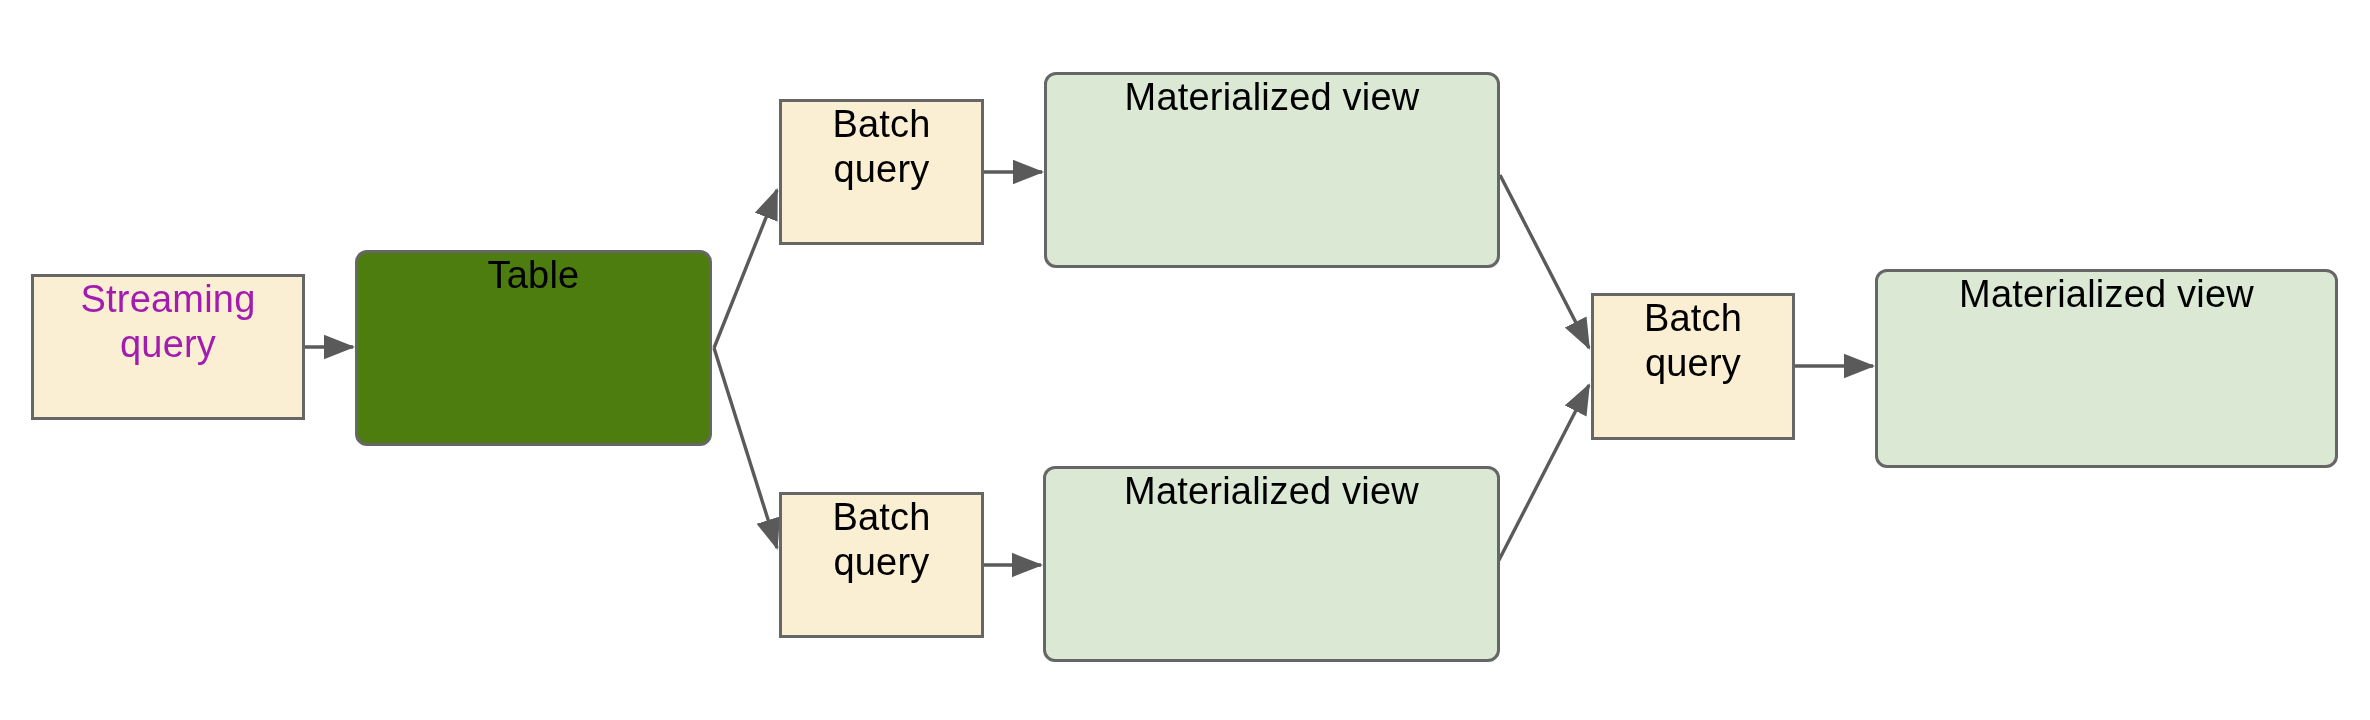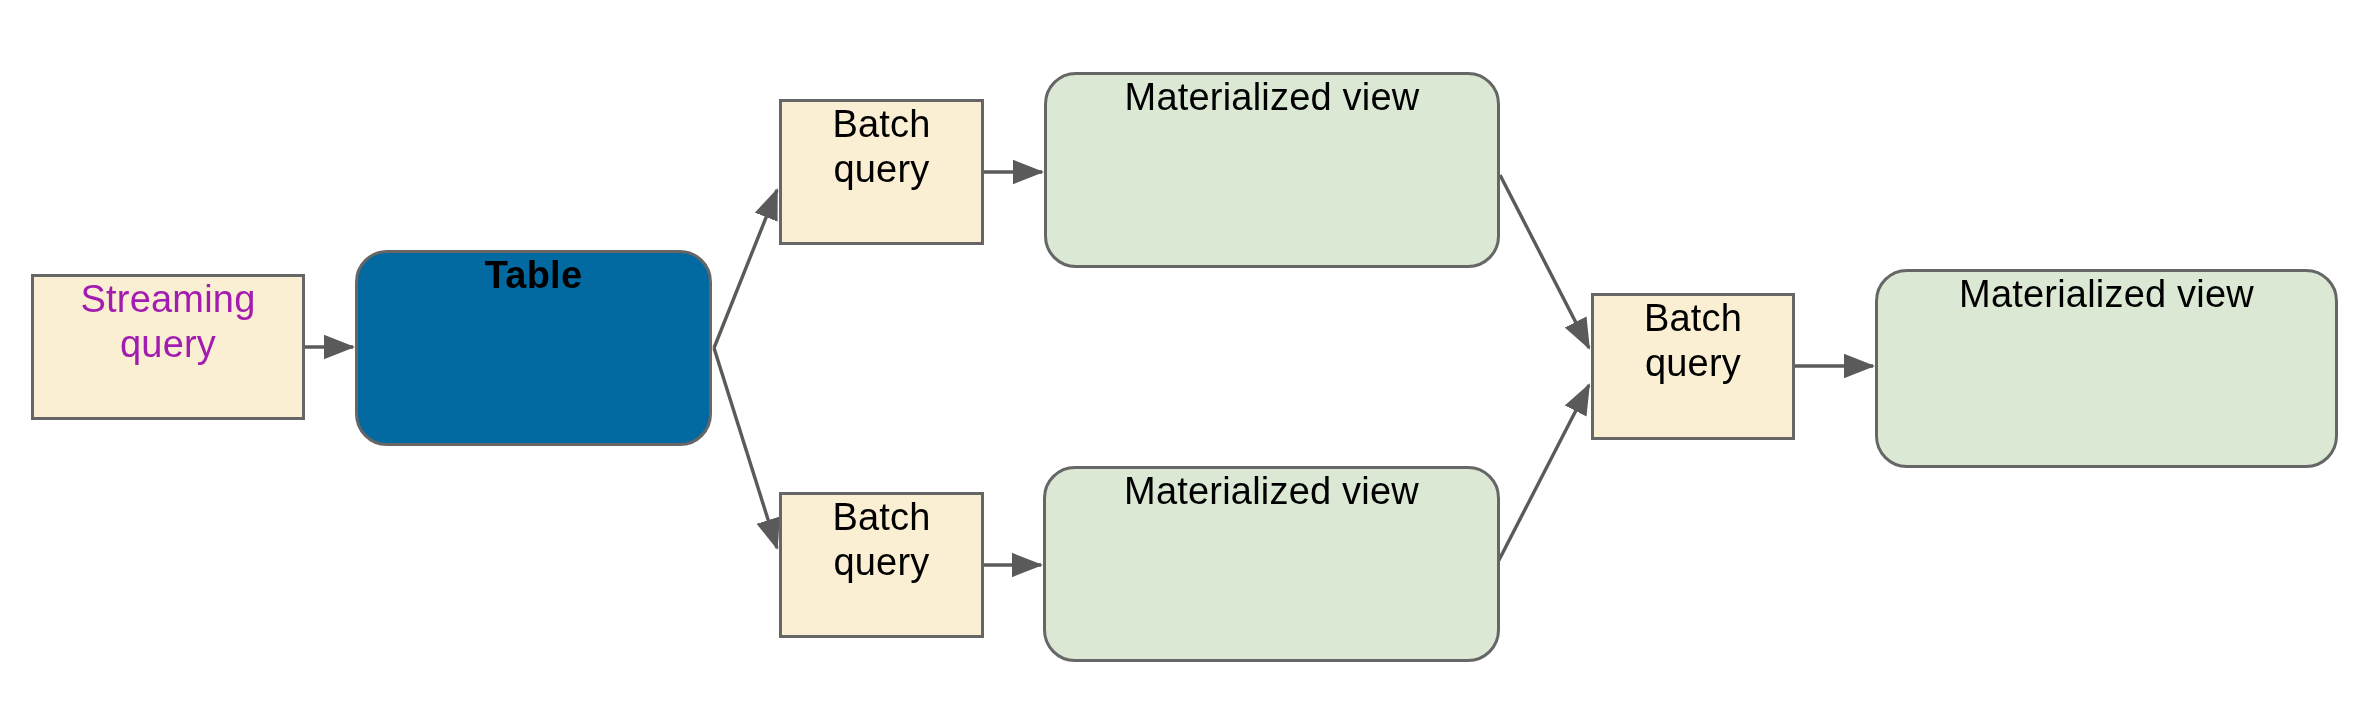--- a/index.html
+++ b/index.html
@@ -37,21 +37,21 @@
     letter-spacing: 0.2px;
     border: 3px solid #666666;
     z-index: 2;
   }
   .node-query {
     background: #fbefd3;
     border-radius: 0;
   }
   .node-store {
     background: #dae8d4;
-    border-radius: 32px;
+    border-radius: 12px;
   }
   .node-label {
     display: block;
     white-space: pre-line;
     padding: 0 8px;
   }
 </style>
 </head>
 <body>
 
@@ -73,21 +73,21 @@
         <line x1="1498" y1="562" x2="1589" y2="385" marker-end="url(#arrowhead)" stroke="#5a5a5a"></line>
         <line x1="1795" y1="366" x2="1873" y2="366" marker-end="url(#arrowhead)" stroke="#5a5a5a"></line>
       </g>
   </svg>
 
   <div class="node node-query" style="left: 31px; top: 274px; width: 274px; height: 146px; background: rgb(251, 239, 211); border-color: rgb(102, 102, 102); color: #a21caf;">
     <span class="node-label">Streaming
 query</span>
   </div>
 
-  <div class="node node-store" style="left: 355px; top: 250px; width: 357px; height: 196px; background: #0369a1; border-color: rgb(102, 102, 102); color: rgb(0, 0, 0); font-weight: bold;">
+  <div class="node node-store" style="left: 355px; top: 250px; width: 357px; height: 196px; background: #4d7c0f; border-color: rgb(102, 102, 102); color: rgb(0, 0, 0);">
     <span class="node-label">Table</span>
   </div>
 
   <div class="node node-query" style="left: 779px; top: 99px; width: 205px; height: 146px; background: rgb(251, 239, 211); border-color: rgb(102, 102, 102); color: rgb(0, 0, 0);">
     <span class="node-label">Batch
 query</span>
   </div>
 
   <div class="node node-store" style="left: 1044px; top: 72px; width: 456px; height: 196px; background: rgb(218, 232, 212); border-color: rgb(102, 102, 102); color: rgb(0, 0, 0);">
     <span class="node-label">Materialized view</span>

